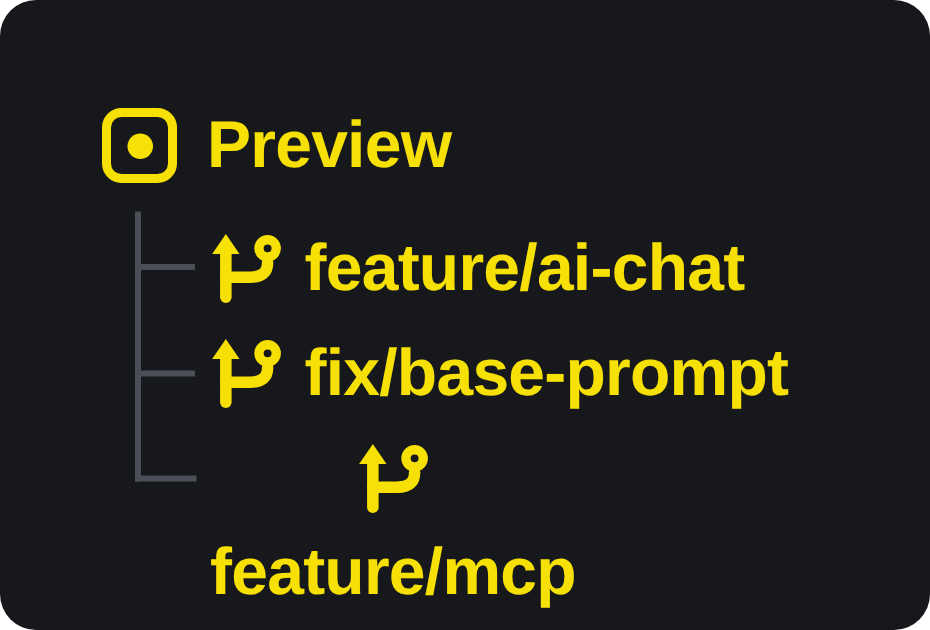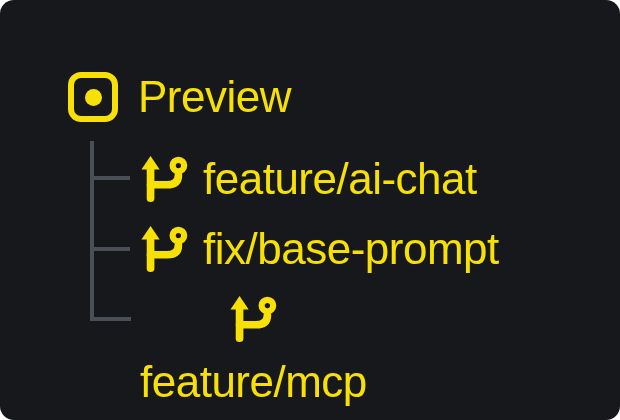--- a/index.html
+++ b/index.html
@@ -11,22 +11,23 @@
   .page {
     width: 620px;
     height: 420px;
     position: relative;
     background: #ffffff;
   }
   .panel {
     position: absolute;
     inset: 0;
     background: #17181c;
-    border-radius: 14px;
+    border-radius: 24px;
     overflow: hidden;
+    font-weight: bold;
   }
 
   
   .root-node {
     position: absolute;
     left: 68px;
     top: 72px;
     display: flex;
     align-items: center;
     gap: 20px;

